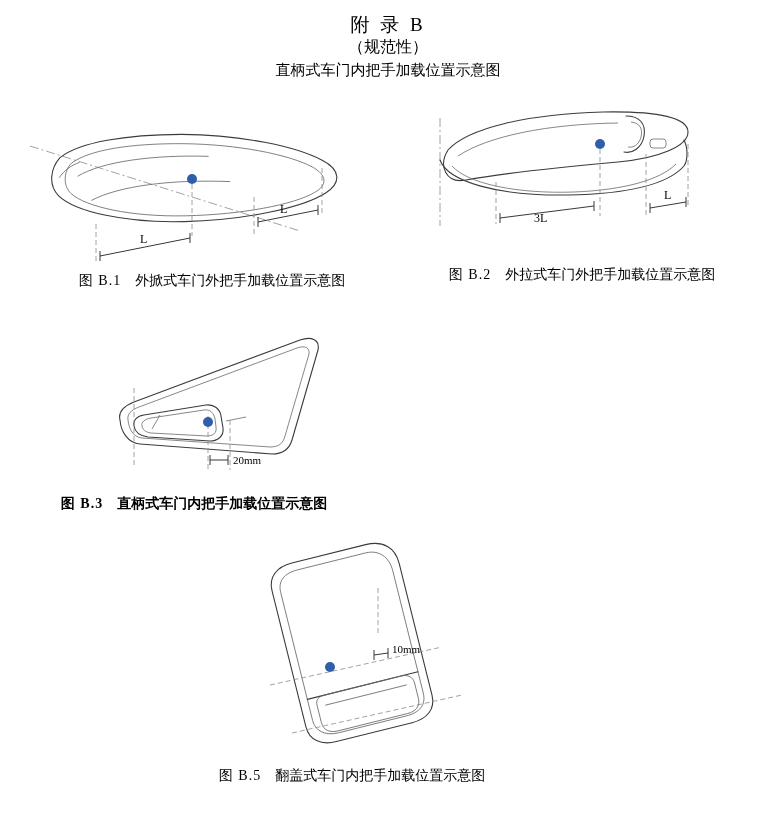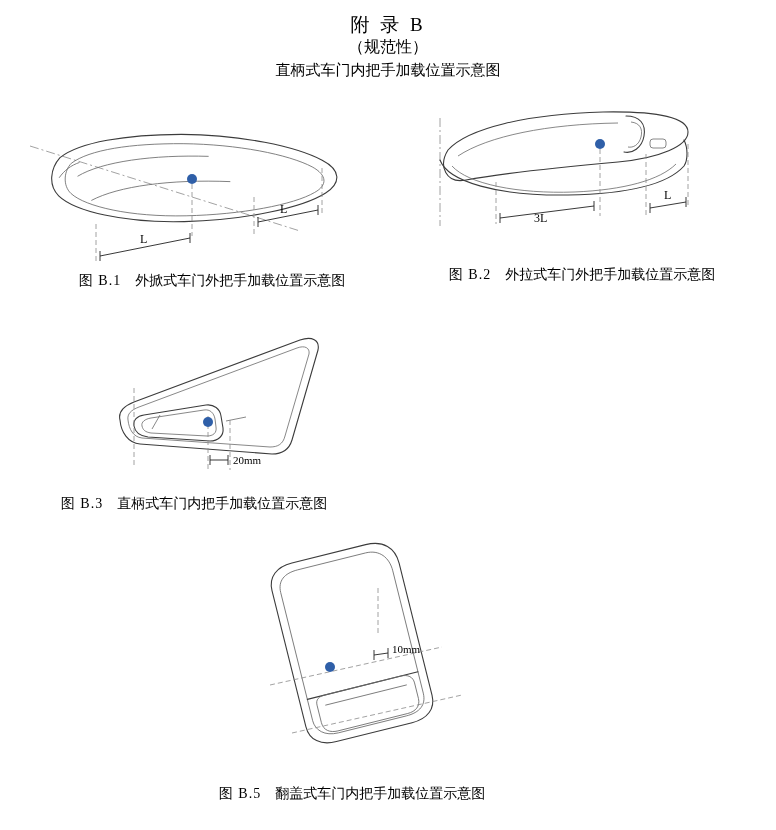--- a/index.html
+++ b/index.html
@@ -266,21 +266,21 @@
           <path class="dash" d="M230 100 L230 150"></path>
 
           <circle class="dot" cx="208" cy="102" r="5"></circle>
 
           <path class="arrowline" d="M210 140 L228 140"></path>
           <path class="tick" d="M210 135 L210 145"></path>
           <path class="tick" d="M228 135 L228 145"></path>
           <text class="dimtext-s" x="233" y="144">20mm</text>
         </svg>
       </div>
-      <div class="caption" style="margin-top:0px;">
+      <div class="caption" style="margin-top:0px;font-weight:bold;">
         <span class="num">图 B.3</span>
         &nbsp;&nbsp;
         <span>直柄式车门内把手加载位置示意图</span>
       </div>
     </div>
 
   </div>
 
   <div class="row" style="margin-top:24px;">
     <div class="cell" style="width:704px;">
@@ -315,21 +315,21 @@
           <path class="dash" d="M236 96 L236 50"></path>
 
           <circle class="dot" cx="188" cy="130" r="5"></circle>
 
           <path class="arrowline" d="M232 118 L246 116"></path>
           <path class="tick" d="M232 113 L232 123"></path>
           <path class="tick" d="M246 111 L246 121"></path>
           <text class="dimtext-s" x="250" y="116">10mm</text>
         </svg>
       </div>
-      <div class="caption" style="margin-top:18px;">
+      <div class="caption" style="">
         <span class="num">图 B.5</span>
         &nbsp;&nbsp;
         <span>翻盖式车门内把手加载位置示意图</span>
       </div>
     </div>
   </div>
 
 </div>
 
 </body></html>

